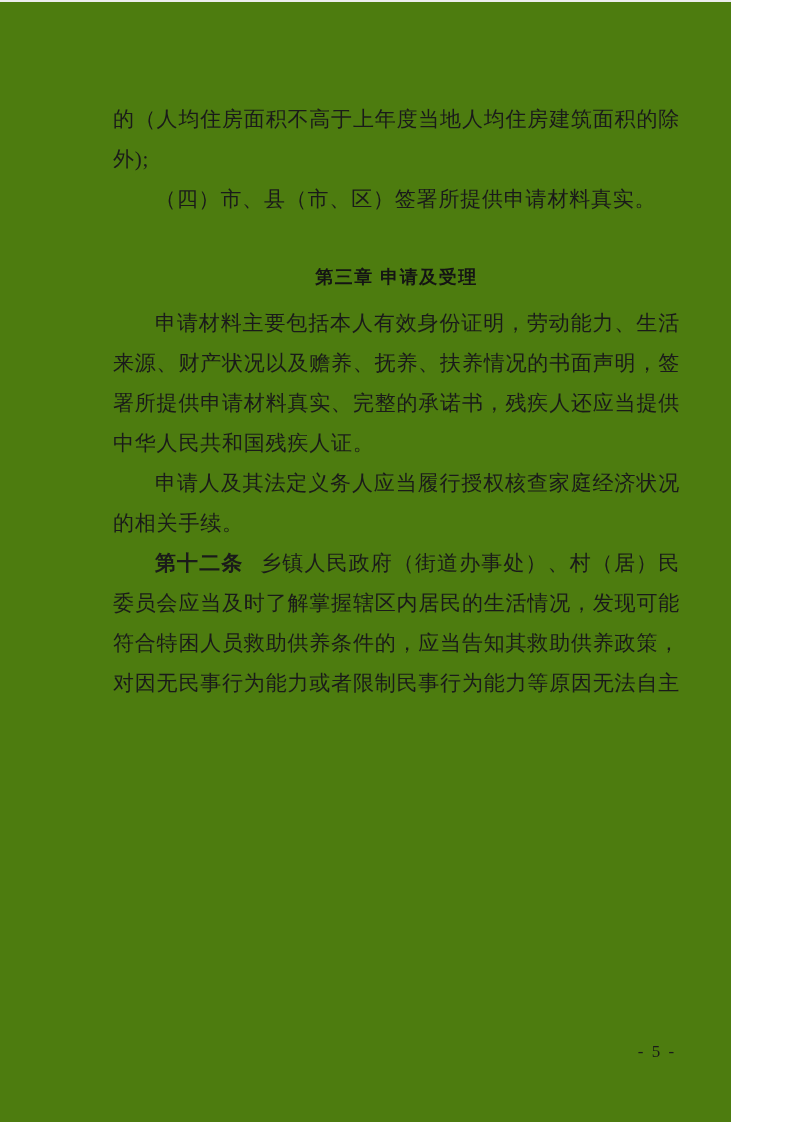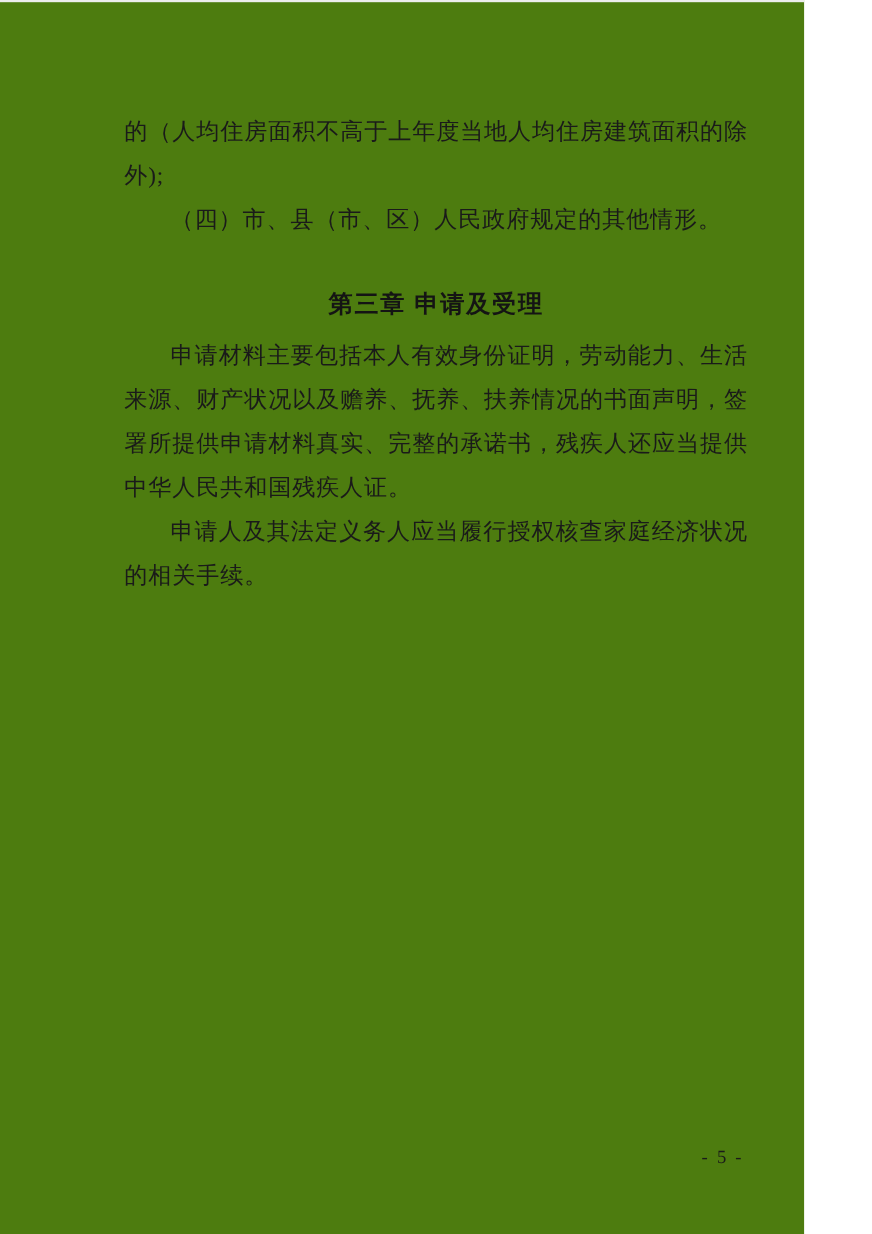--- a/index.html
+++ b/index.html
@@ -32,21 +32,21 @@
     text-align: justify;
   }
   .indent { text-indent: 2em; }
   .stretch { text-align-last: justify; }
   .term {
     font-weight: 700;
     margin-right: 0.8em;
   }
   .chapter {
     margin: 38px 0 6px 0;
-    font-size: 22px;
+    font-size: 18px;
     line-height: 40px;
     font-weight: 700;
     text-align: center;
     letter-spacing: 1.5px;
     font-family: "Liberation Sans", "DejaVu Sans", sans-serif;
     color: #141414;
   }
   .page-number {
     position: absolute;
     top: 1042px;
@@ -62,27 +62,28 @@
 </head>
 <body>
 
 <div class="page">
   <div class="scan-edge"></div>
 
   <div class="content">
 
     <p class="para">的（人均住房面积不高于上年度当地人均住房建筑面积的除外);</p>
 
-    <p class="para indent">（四）市、县（市、区）人民政府规定的其他情形。</p>
+    <p class="para indent">（四）市、县（市、区）签署所提供申请材料真实。</p>
 
 
     <h2 class="chapter">第三章 申请及受理</h2>
 
 
     <p class="para indent">申请材料主要包括本人有效身份证明，劳动能力、生活来源、财产状况以及赡养、抚养、扶养情况的书面声明，签署所提供申请材料真实、完整的承诺书，残疾人还应当提供中华人民共和国残疾人证。</p>
 
     <p class="para indent">申请人及其法定义务人应当履行授权核查家庭经济状况的相关手续。</p>
 
+    <p class="para indent stretch"><b class="term">第十二条</b><span>乡镇人民政府（街道办事处）、村（居）民委员会应当及时了解掌握辖区内居民的生活情况，发现可能符合特困人员救助供养条件的，应当告知其救助供养政策，对因无民事行为能力或者限制民事行为能力等原因无法自主</span></p>
 
   </div>
 
   <div class="page-number">- 5 -</div>
 </div>
 
 </body></html>

